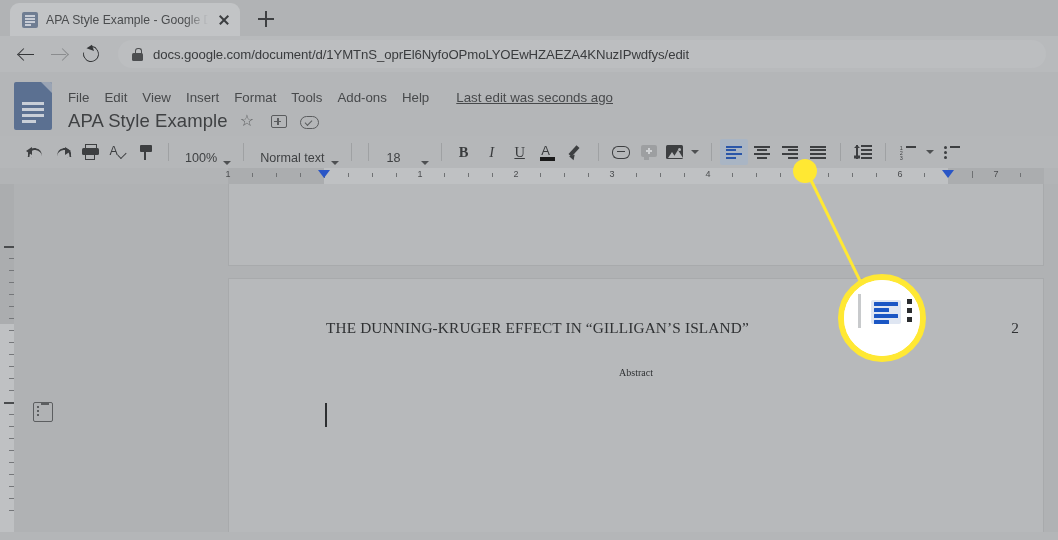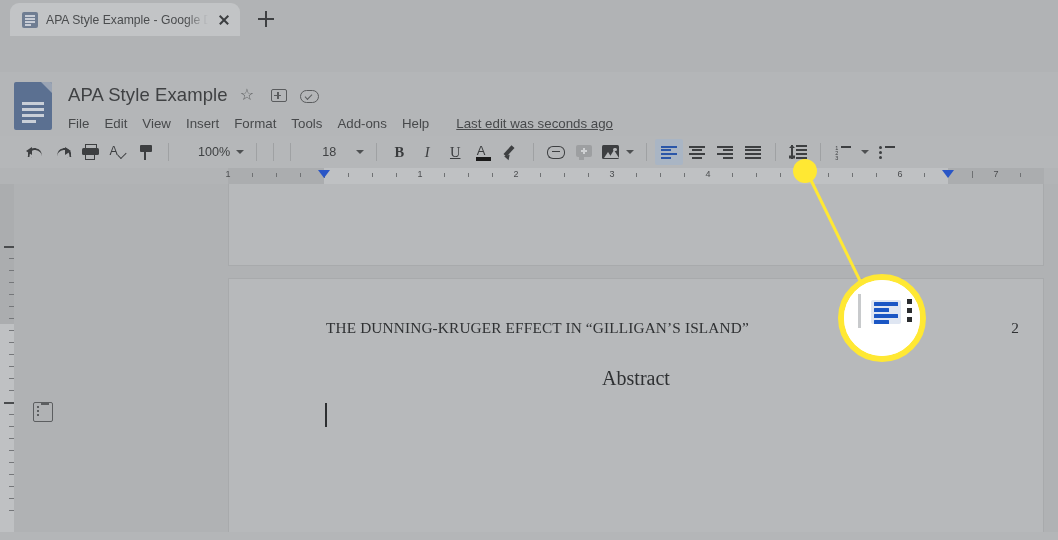--- a/index.html
+++ b/index.html
@@ -280,27 +280,26 @@
     position: relative;
     flex: 0 0 28px;
     display: flex; align-items: center; justify-content: center;
   }
   .tb-sep {
     width: 1px; height: 18px; background: #9fa1a3; margin: 0 8px; flex: 0 0 1px;
   }
 
   .tb-dropdown {
     height: 26px;
-    display: flex; align-items: center;
+    display: flex; align-items: flex-end;
     padding: 0 4px 0 8px;
     gap: 6px;
     font-size: 12.6px;
     color: #3f4143;
     white-space: nowrap;
-    margin-left: 13px;
   }
   .caret {
     width:0;height:0;
     border-left:4px solid transparent;
     border-right:4px solid transparent;
     border-top:4.5px solid #4e5052;
     flex: 0 0 8px;
   }
 
   
@@ -585,21 +584,21 @@
   #page-number {
     position:absolute; right:24px; top:40px;
     font-family: "Liberation Serif", serif;
     font-size: 15.3px;
     color: #2f3133;
   }
   #abstract-heading {
     position:absolute; left:0; right:0; top:88px;
     text-align:center;
     font-family: "Liberation Serif", serif;
-    font-size: 20px;
+    font-size: 10px;
     color: #2f3133;
   }
   #text-caret {
     position:absolute; left:96px; top:124px;
     width:1.8px; height:24px;
     background:#2d2f31;
   }
 
   
   #callout-layer {
@@ -667,53 +666,68 @@
           <i></i>
           <i></i>
           <i></i>
       </span>
       <span id="tab-title">APA Style Example - Google Docs</span>
       <span id="tab-close"></span>
     </div>
     <div id="new-tab"></div>
   </div>
 
+  <div id="nav-bar">
+    <div class="nav-btn">
+        <span class="arrow-back"></span>
+      </div>
+    <div class="nav-btn">
+        <span class="arrow-fwd"></span>
+      </div>
+    <div class="nav-btn">
+        <span class="reload-glyph"></span>
+      </div>
+    <div id="omnibox">
+      <span id="lock-icon"></span>
+      <span id="url-text">docs.google.com/document/d/1YMTnS_oprEl6NyfoOPmoLYOEwHZAEZA4KNuzIPwdfys/edit</span>
+    </div>
+  </div>
 </div>
 
 <div id="docs-header">
   <div id="docs-logo">
     <i></i>
       <i></i>
       <i></i>
       <i></i>
   </div>
   <div id="docs-title-block">
-
-    <div id="title-row">
-      <span id="doc-title">APA Style Example</span>
-      <span class="hdr-icon"><span class="star-glyph">☆</span></span>
-      <span class="hdr-icon">
-          <span class="folder-glyph"></span>
-        </span>
-      <span class="hdr-icon">
-          <span class="cloud-glyph"></span>
-        </span>
-    </div>
 
     <div id="menu-row">
       <span class="menu-item">File</span>
       <span class="menu-item">Edit</span>
       <span class="menu-item">View</span>
       <span class="menu-item">Insert</span>
       <span class="menu-item">Format</span>
       <span class="menu-item">Tools</span>
       <span class="menu-item">Add-ons</span>
       <span class="menu-item">Help</span>
       <span id="last-edit">Last edit was seconds ago</span>
     </div>
+
+    <div id="title-row">
+      <span id="doc-title">APA Style Example</span>
+      <span class="hdr-icon"><span class="star-glyph">☆</span></span>
+      <span class="hdr-icon">
+          <span class="folder-glyph"></span>
+        </span>
+      <span class="hdr-icon">
+          <span class="cloud-glyph"></span>
+        </span>
+    </div>
   </div>
 </div>
 
 <div id="format-toolbar">
 
   <div class="tb-btn">
       <span class="g-undo"></span>
     </div>
   <div class="tb-btn">
       <span class="g-redo"></span>
@@ -732,20 +746,24 @@
 
   <div class="tb-sep"></div>
 
   <div class="tb-dropdown">
     <span>100%</span>
     <span class="caret"></span>
   </div>
 
   <div class="tb-sep"></div>
 
+  <div class="tb-dropdown">
+    <span>Normal text</span>
+    <span class="caret"></span>
+  </div>
 
   <div class="tb-sep"></div>
 
 
   <div class="tb-sep"></div>
 
   <div class="tb-dropdown" style="padding-left:10px;gap:20px;">
     <span>18</span>
     <span class="caret"></span>
   </div>

